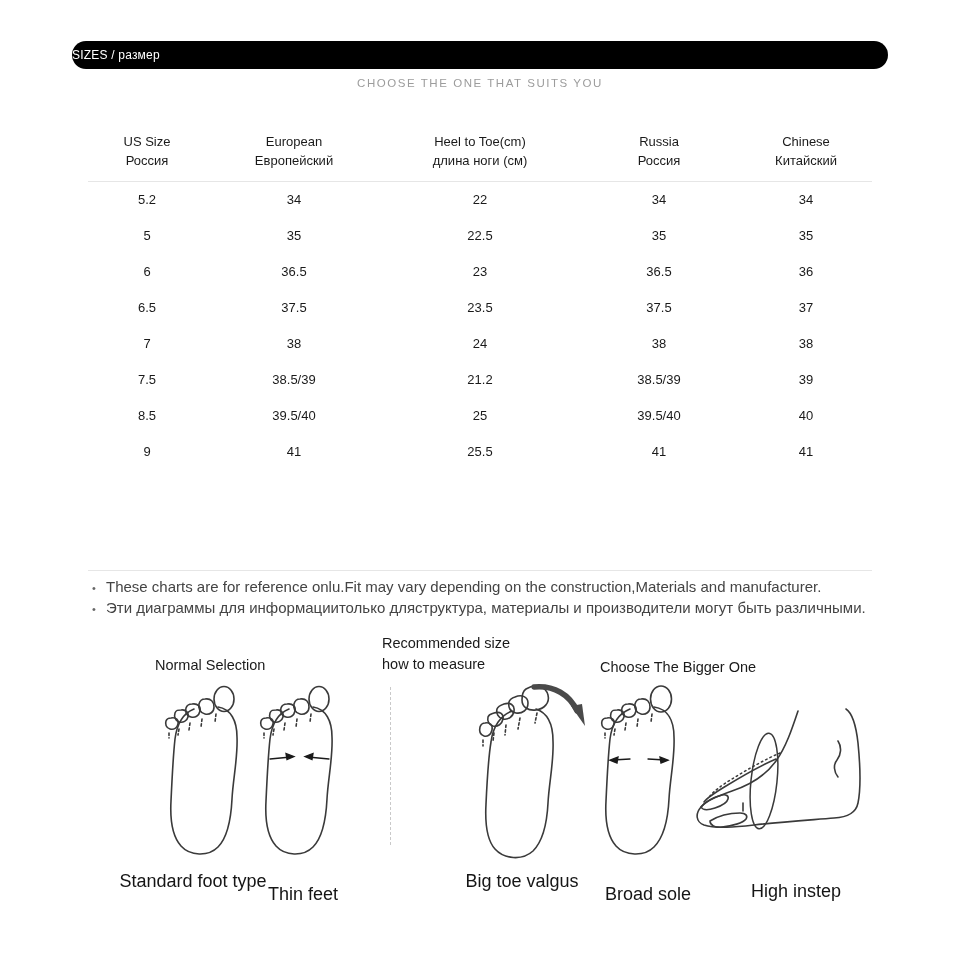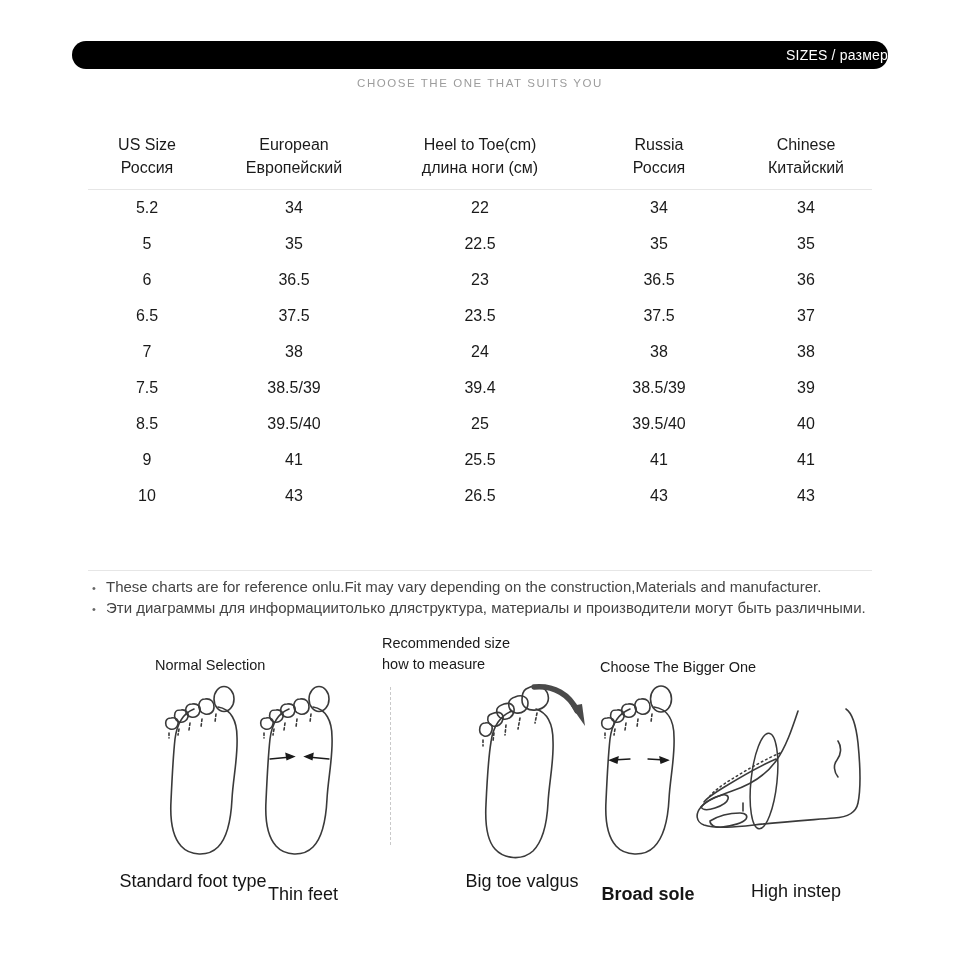--- a/index.html
+++ b/index.html
@@ -26,23 +26,23 @@
     background: #000000;
     border-radius: 14px;
   }
   #header-title {
     position: absolute;
     left: 0;
     top: 0;
     width: 100%;
     height: 25px;
     line-height: 28px;
-    text-align: right;
+    text-align: left;
     color: #ffffff;
-    font-size: 14px;
+    font-size: 12px;
     font-family: "Liberation Sans", sans-serif;
     letter-spacing: 0.2px;
     white-space: nowrap;
   }
   #header-subtitle {
     position: absolute;
     left: 0;
     top: 77px;
     width: 960px;
     text-align: center;
@@ -57,21 +57,21 @@
     position: absolute;
     left: 88px;
     top: 133px;
     width: 784px;
     border-collapse: collapse;
     table-layout: fixed;
   }
   #size-table th, #size-table td {
     text-align: center;
     font-weight: normal;
-    font-size: 16px;
+    font-size: 13px;
     color: #1a1a1a;
     padding: 0;
     font-family: "Liberation Sans", sans-serif;
   }
   #size-table th {
     padding-bottom: 10px;
     line-height: 1.45;
     vertical-align: top;
   }
   #size-table thead tr {
@@ -153,21 +153,21 @@
     font-family: "Liberation Sans", sans-serif;
     font-size: 18px;
     color: #151515;
     text-align: center;
     white-space: nowrap;
     line-height: 1.25;
   }
   #caption-standard { left: 118px; top: 245px; width: 150px; white-space: normal; }
   #caption-thin     { left: 240px; top: 258px; width: 126px; }
   #caption-bigtoe   { left: 462px; top: 245px; width: 120px; white-space: normal; }
-  #caption-broad    { left: 578px; top: 258px; width: 140px; font-weight: bold; }
+  #caption-broad    { left: 578px; top: 258px; width: 140px; }
   #caption-instep   { left: 726px; top: 255px; width: 140px; }
 
   #section-divider {
     position: absolute;
     left: 390px;
     top: 62px;
     width: 0;
     height: 158px;
     border-left: 1px dashed #c9c9c9;
   }
@@ -251,44 +251,37 @@
       <tr>
         <td>7</td>
         <td>38</td>
         <td>24</td>
         <td>38</td>
         <td>38</td>
       </tr>
       <tr>
         <td>7.5</td>
         <td>38.5/39</td>
-        <td>39.4</td>
+        <td>21.2</td>
         <td>38.5/39</td>
         <td>39</td>
       </tr>
       <tr>
         <td>8.5</td>
         <td>39.5/40</td>
         <td>25</td>
         <td>39.5/40</td>
         <td>40</td>
       </tr>
       <tr>
         <td>9</td>
         <td>41</td>
         <td>25.5</td>
         <td>41</td>
         <td>41</td>
-      </tr>
-      <tr>
-        <td>10</td>
-        <td>43</td>
-        <td>26.5</td>
-        <td>43</td>
-        <td>43</td>
       </tr>
     </tbody>
 </table>
 
 <div id="table-bottom-rule"></div>
 
 <div id="notes">
   <div class="note-row">
     <span class="note-bullet">•</span>
     <span class="note-text">These charts are for reference onlu.Fit may vary depending on the construction,Materials and manufacturer.</span>

